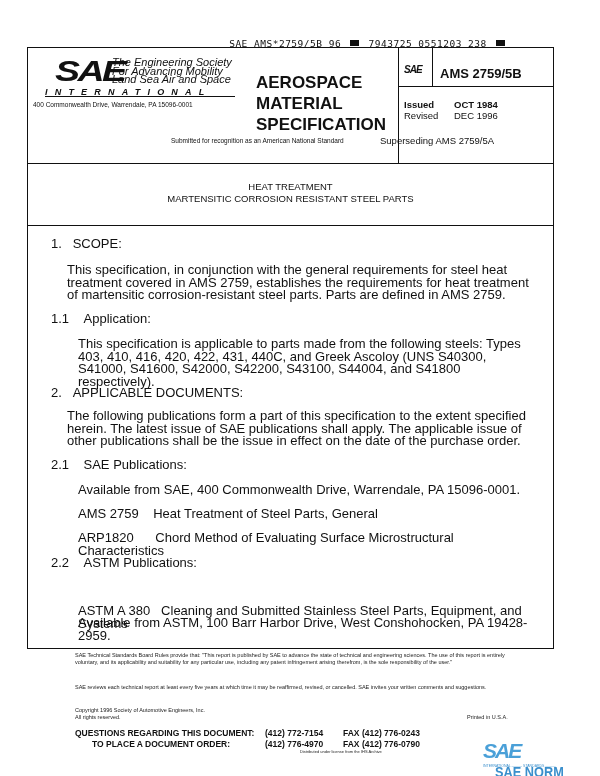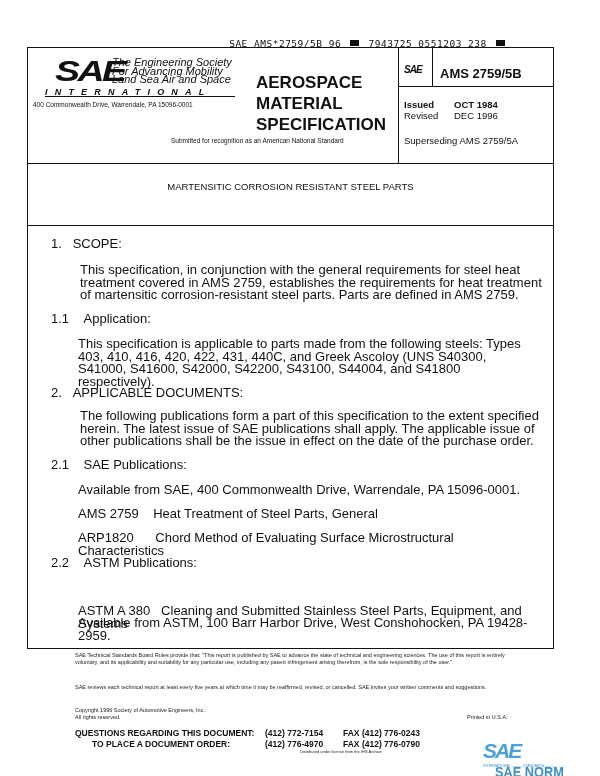--- a/index.html
+++ b/index.html
@@ -20,26 +20,26 @@
   .tagline { left:112px; top:58px; font-size:11px; font-style:italic; font-weight:normal; line-height:8.5px; }
   .intl { left:45px; top:87px; font-size:9px; font-style:italic; font-weight:bold; letter-spacing:7.2px; }
   .intl-line { left:45px; top:96px; width:190px; border-top:1px solid #111; }
   .addr { left:33px; top:101px; font-size:6.5px; }
   .aero { left:256px; top:72px; font-size:17px; font-weight:bold; line-height:21px; }
   .submitted { left:171px; top:137px; font-size:6.5px; }
   .sae-small { left:404px; top:64px; font-size:10px; font-weight:bold; font-style:italic; letter-spacing:-1px; }
   .ams-no { left:440px; top:66px; font-size:13px; font-weight:bold; }
   .issued { left:404px; top:99px; font-size:9.5px; line-height:11px; }
   .issued span.v { position:absolute; left:50px; }
-  .supersede { left:404px; top:135px; font-size:9.5px; }
+  .supersede { left:380px; top:135px; font-size:9.5px; }
   .title { left:27px; width:527px; top:181px; text-align:center; font-size:9.5px; line-height:11.5px; }
   .body { font-size:13px; line-height:12.5px; }
   .sec { left:51px; }
   .sub { left:51px; }
-  .para { left:80px; width:470px; }
+  .para { left:67px; width:470px; }
   .para2 { left:78px; width:460px; }
   .foot { font-size:5.5px; line-height:6.5px; color:#222; }
   .q { font-size:8.5px; font-weight:bold; line-height:10px; }
   .norm { left:483px; top:739px; }
   .norm .s { font-size:21px; font-weight:bold; font-style:italic; color:#4aa0d8; letter-spacing:-2px; }
   .norm .n { font-size:15px; font-weight:bold; color:#3b8fcc; margin-left:6px; transform:scaleX(0.85); display:inline-block; }
   .norm .sub2 { position:absolute; left:0; top:25px; font-size:3.5px; color:#3b8fcc; width:110px; }
 </style>
 </head>
 <body>
@@ -77,20 +77,21 @@
 
 <div class="abs sae-small">SAE</div>
 <div class="abs ams-no">AMS 2759/5B</div>
 <div class="abs issued" style="width:140px;">
   <div style="position:relative;font-weight:bold;"><span>Issued</span><span class="v">OCT 1984</span></div>
   <div style="position:relative;"><span>Revised</span><span class="v">DEC 1996</span></div>
 </div>
 <div class="abs supersede">Superseding AMS 2759/5A</div>
 
 <div class="abs title">
+  <div>HEAT TREATMENT</div>
   <div>MARTENSITIC CORROSION RESISTANT STEEL PARTS</div>
 </div>
 
 <div class="abs body sec" style="top:238px;">
   <span>1.</span>&nbsp;&nbsp;&nbsp;<span>SCOPE:</span>
 </div>
 <div class="abs body para" style="top:264px;">This specification, in conjunction with the general requirements for steel heat treatment covered in AMS 2759, establishes the requirements for heat treatment of martensitic corrosion-resistant steel parts.  Parts are defined in AMS 2759.</div>
 
 <div class="abs body sub" style="top:313px;">
   <span>1.1</span>&nbsp;&nbsp;&nbsp;&nbsp;<span>Application:</span>

